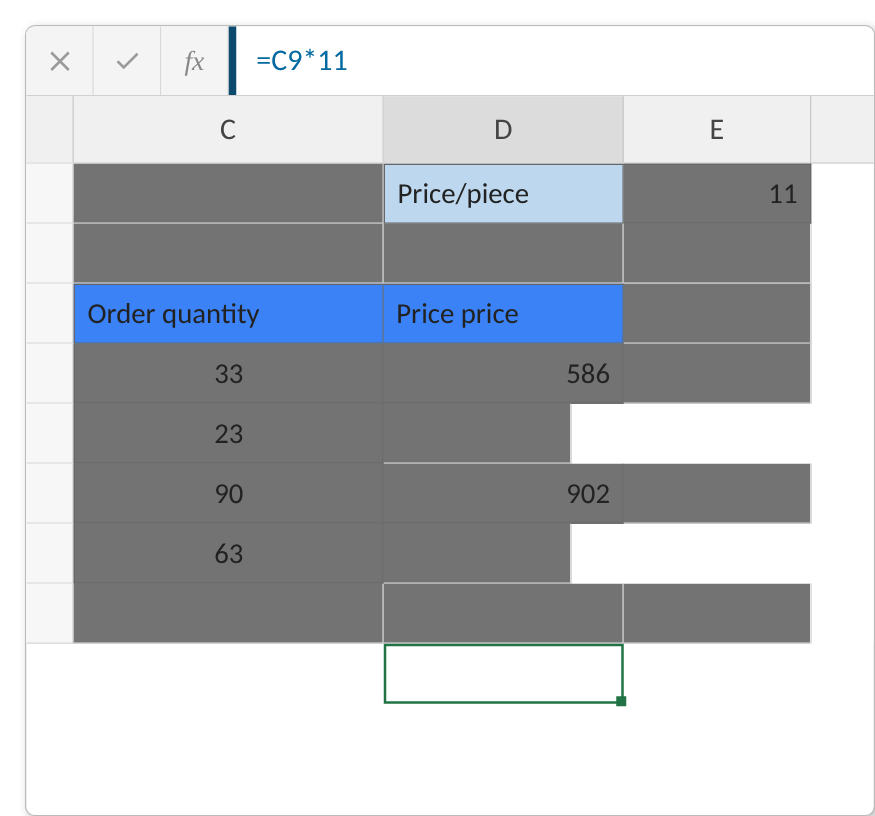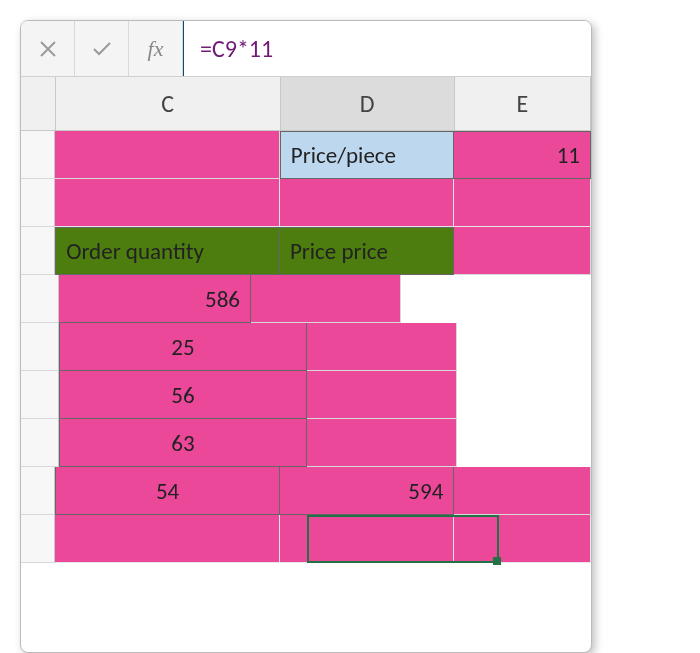--- a/index.html
+++ b/index.html
@@ -2,21 +2,21 @@
 <html><head>
   <meta charset="utf-8">
   <style>
     * { box-sizing: border-box; margin: 0; padding: 0; }
     body {
       font-family: Calibri, Arial, sans-serif;
       background: #fff;
       padding: 20px;
     }
     .frame {
-      width: 572px;
+      width: 680px;
       height: 633px;
       border: 1px solid #bbb;
       border-radius: 8px;
       box-shadow: 3px 3px 8px rgba(0,0,0,0.25);
       overflow: hidden;
       background: #fff;
     }
     
     .formula-row {
       background: #f0f0f0;
@@ -41,22 +41,22 @@
       color: #888;
       font-size: 22px;
     }
     .formula-input {
       flex: 1;
       background: #fff;
       display: flex;
       align-items: center;
       padding: 0 16px;
       font-size: 24px;
-      color: #701a75;
-      border-left: 1px solid #0c4a6e;
+      color: #0369a1;
+      border-left: 6px solid #0c4a6e;
     }
     
     .col-headers {
       background: #f0f0f0;
       height: 54px;
       display: flex;
       border-bottom: 1px solid #c8c8c8;
     }
     .row-gutter {
       width: 38px;
@@ -87,33 +87,33 @@
       height: 48px;
     }
     .cell {
       border-right: 1px solid #d8d8d8;
       border-bottom: 1px solid #d8d8d8;
       display: flex;
       align-items: center;
       padding: 0 10px;
       font-size: 23px;
       color: #222;
-      background: #ec4899;
+      background: #737373;
     }
     .cell.c { width: 248px; }
     .cell.d { width: 192px; }
     .cell.e { width: 150px; }
     .gutter-cell {
       width: 38px;
       border-right: 1px solid #c8c8c8;
       border-bottom: 1px solid #d8d8d8;
       background: #f7f7f7;
     }
     .hl-blue { background: #bdd7ee; }
-    .hl-green { background: #4d7c0f; }
+    .hl-green { background: #3b82f6; }
     .bordered-b { border-bottom: 1px solid #666 !important; }
     .bordered-r { border-right: 1px solid #666 !important; }
     .bordered-t { border-top: 1px solid #666 !important; }
     .bordered-l { border-left: 1px solid #666 !important; }
     .txt-l { justify-content: flex-start; }
     .txt-c { justify-content: center; }
     .txt-r { justify-content: flex-end; }
     .empty-row .cell { border-right: 1px solid #e6e6e6; border-bottom: 1px solid #e6e6e6; }
     
     .active-cell {
@@ -180,49 +180,45 @@
 
     <div class="row">
       <div class="gutter-cell"></div>
       <div class="cell c hl-green txt-l bordered-b bordered-r bordered-t bordered-l">Order quantity</div>
       <div class="cell d hl-green txt-l bordered-b bordered-r bordered-t">Price price</div>
       <div class="cell e"></div>
     </div>
 
     <div class="row">
       <div class="gutter-cell"></div>
+      <div class="cell c txt-c bordered-b bordered-r bordered-l">33</div>
       <div class="cell d txt-r bordered-b bordered-r">586</div>
       <div class="cell e"></div>
     </div>
 
 
     <div class="row">
       <div class="gutter-cell"></div>
-      <div class="cell c txt-c bordered-b bordered-r bordered-l">25</div>
-      <div class="cell e"></div>
-    </div>
-
-    <div class="row">
-      <div class="gutter-cell"></div>
-      <div class="cell c txt-c bordered-b bordered-r bordered-l">56</div>
+      <div class="cell c txt-c bordered-b bordered-r bordered-l">23</div>
+      <div class="cell e"></div>
+    </div>
+
+    <div class="row">
+      <div class="gutter-cell"></div>
+      <div class="cell c txt-c bordered-b bordered-r bordered-l">90</div>
+      <div class="cell d txt-r bordered-b bordered-r">902</div>
       <div class="cell e"></div>
     </div>
 
     <div class="row">
       <div class="gutter-cell"></div>
       <div class="cell c txt-c bordered-b bordered-r bordered-l">63</div>
       <div class="cell e"></div>
     </div>
 
-    <div class="row">
-      <div class="gutter-cell"></div>
-      <div class="cell c txt-c bordered-b bordered-r bordered-l">54</div>
-      <div class="cell d txt-r bordered-b bordered-r">594</div>
-      <div class="cell e"></div>
-    </div>
 
     <div class="row empty-row">
       <div class="gutter-cell"></div>
       <div class="cell c"></div>
       <div class="cell d"></div>
       <div class="cell e"></div>
     </div>
 
     <div class="active-cell" style="left:286px; top:384px; width:192px; height:48px;">
       <div class="fill-handle"></div>

